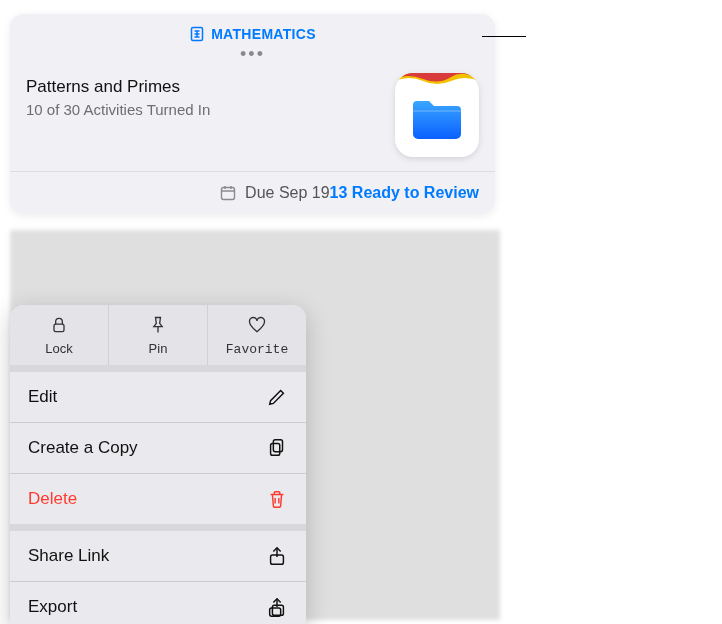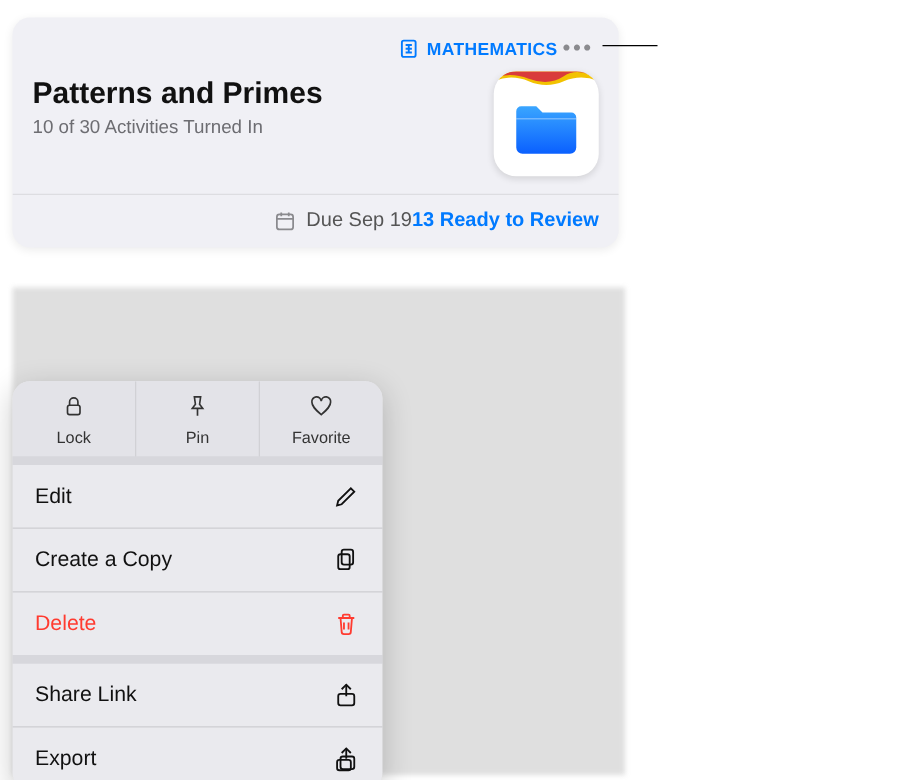--- a/index.html
+++ b/index.html
@@ -25,21 +25,22 @@
       background: #f0f0f5;
       border-radius: 14px;
       box-shadow: 0 2px 8px rgba(0,0,0,0.08);
       z-index: 2;
       overflow: hidden;
     }
     .card-header {
       padding: 12px 16px 4px 16px;
       display: flex;
       align-items: center;
-      justify-content: flex-end;
+      justify-content: center;
+      flex-direction: column;
     }
     .subject-row {
       display: flex;
       align-items: center;
       gap: 6px;
       color: #007aff;
       font-weight: 700;
       font-size: 14px;
       letter-spacing: 0.3px;
     }
@@ -49,21 +50,21 @@
       letter-spacing: 2px;
       cursor: pointer;
       padding: 2px 4px;
     }
     .card-body {
       padding: 2px 16px 14px 16px;
       display: flex;
       justify-content: space-between;
       gap: 12px;
     }
-    .title { font-size: 24px; font-weight: 700; color: #111; margin-top: 4px;}
+    .title { font-size: 17px; font-weight: 400; color: #111; margin-top: 4px;}
     .subtitle { font-size: 15px; color: #6d6d72; margin-top: 4px;}
     .app-tile {
       width: 84px; height: 84px;
       background: #fff;
       border-radius: 18px;
       box-shadow: 0 2px 6px rgba(0,0,0,0.12);
       position: relative;
       overflow: hidden;
       flex-shrink: 0;
       display: flex;
@@ -108,21 +109,21 @@
       display: flex;
       background: #e3e3e8;
     }
     .top-item {
       flex: 1;
       text-align: center;
       padding: 10px 0 8px 0;
       border-right: 1px solid rgba(0,0,0,0.08);
       cursor: pointer;
     }
-    .top-item:last-child { border-right: none;}
+    .top-item:last-child { border-right: none; font-family: Liberation Mono, monospace;}
     .top-item svg { width: 20px; height: 20px; stroke: #333; fill: none; stroke-width: 1.6;}
     .top-label { font-size: 13px; color: #333; margin-top: 2px;}
     
     .menu-section { border-top: 7px solid rgba(120,120,128,0.16);}
     .menu-row {
       display: flex; align-items: center; justify-content: space-between;
       padding: 14px 18px;
       border-top: 0.5px solid rgba(0,0,0,0.12);
       font-size: 17px;
       color: #111;

